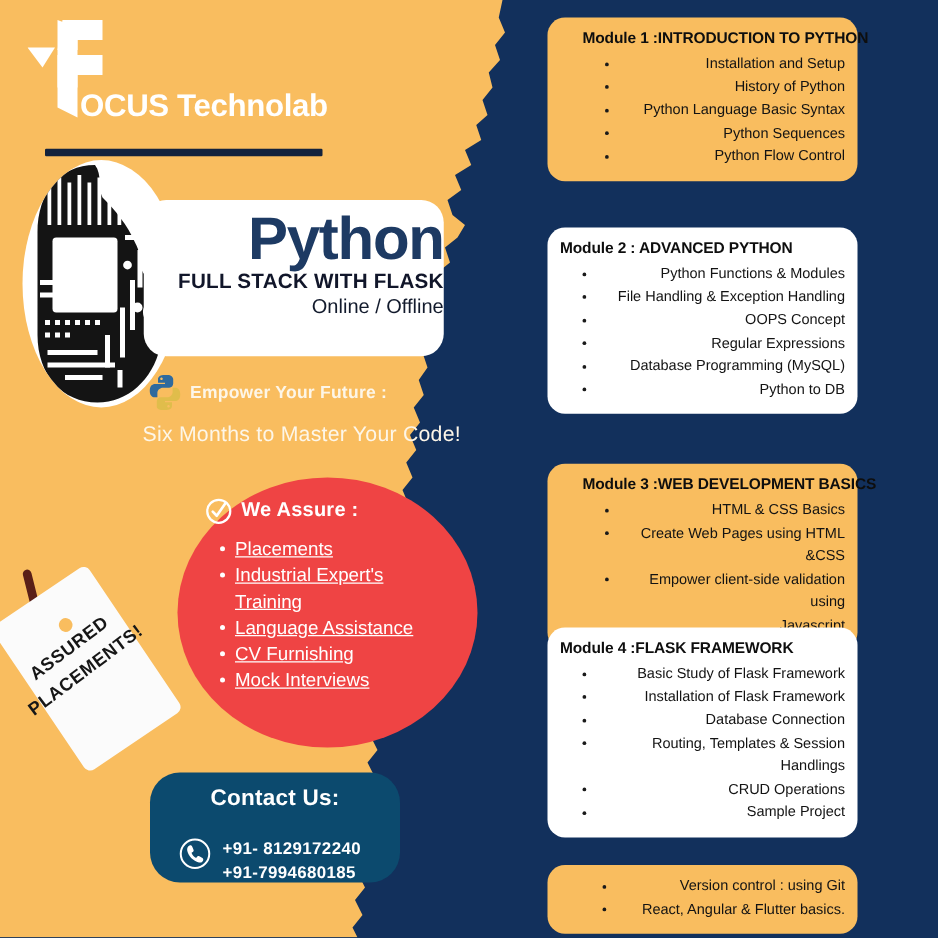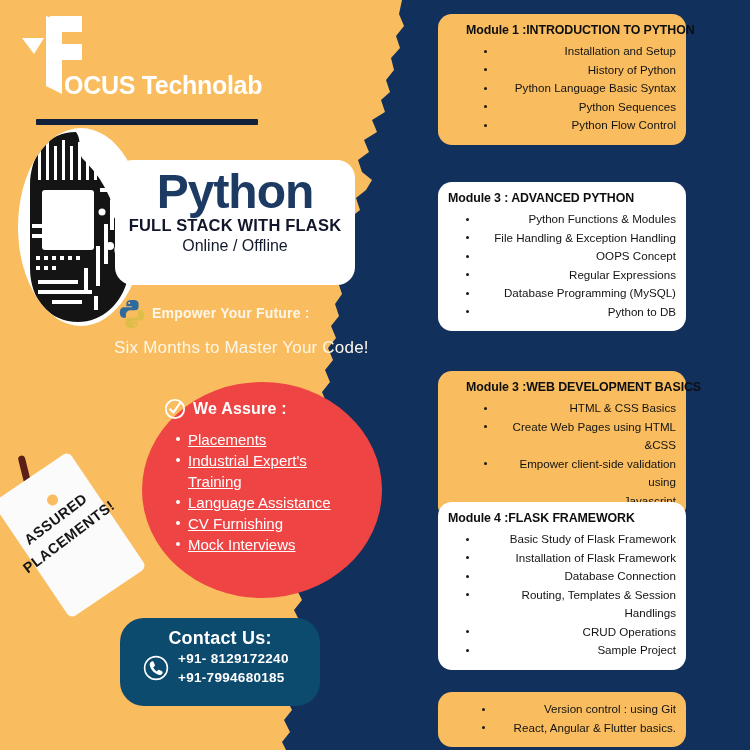--- a/index.html
+++ b/index.html
@@ -52,21 +52,21 @@
     overflow:hidden;
   }
   .head-oval svg { position:absolute; left:0; top:0; }
 
   
   .python-card {
     position:absolute; left:115px; top:160px;
     width:240px; height:125px;
     background:#ffffff;
     border-radius:18px;
-    text-align:center;
+    text-align:right;
   }
   .python-title {
     font-size:48px; font-weight:700; color:#1d3a63;
     line-height:52px; margin-top:6px; letter-spacing:-1px;
   }
   .python-sub {
     font-size:16.5px; font-weight:700; color:#11162a;
     letter-spacing:0.2px; margin-top:-2px;
   }
   .python-sub2 {
@@ -158,21 +158,21 @@
     position:absolute; left:120px; top:618px;
     width:200px; height:88px;
     background:#0c4a6e;
     border-radius:24px;
     color:#ffffff;
   }
   .contact-title {
     text-align:center; margin-top:10px;
     font-size:18px; font-weight:700; letter-spacing:0.2px;
   }
-  .contact-rows { display:flex; align-items:center; gap:8px; margin-top:0; padding-left:22px; }
+  .contact-rows { display:flex; gap:8px; margin-top:20px; padding-left:22px; }
   .phone-nums { font-size:13.5px; font-weight:700; line-height:19px; letter-spacing:0.3px; }
 
   
   .modules { position:absolute; left:434px; top:0; width:316px; height:750px; }
   .mcard {
     position:absolute; left:4px; width:248px;
     border-radius:14px;
     padding:9px 10px 10px 10px;
   }
   .mcard.orange { background:#f9bd5f;padding-left:28px; }
@@ -350,21 +350,21 @@
       <ul class="mlist">
         <li>Installation and Setup</li>
         <li>History of Python</li>
         <li>Python Language Basic Syntax</li>
         <li>Python Sequences</li>
         <li>Python Flow Control</li>
       </ul>
     </div>
 
     <div class="mcard white" style="top:182px;">
-      <div class="mtitle">Module 3 : ADVANCED PYTHON</div>
+      <div class="mtitle">Module 2 : ADVANCED PYTHON</div>
       <ul class="mlist">
         <li>Python Functions &amp; Modules</li>
         <li>File Handling &amp; Exception Handling</li>
         <li>OOPS Concept</li>
         <li>Regular Expressions</li>
         <li>Database Programming (MySQL)</li>
         <li>Python to DB</li>
       </ul>
     </div>
 

